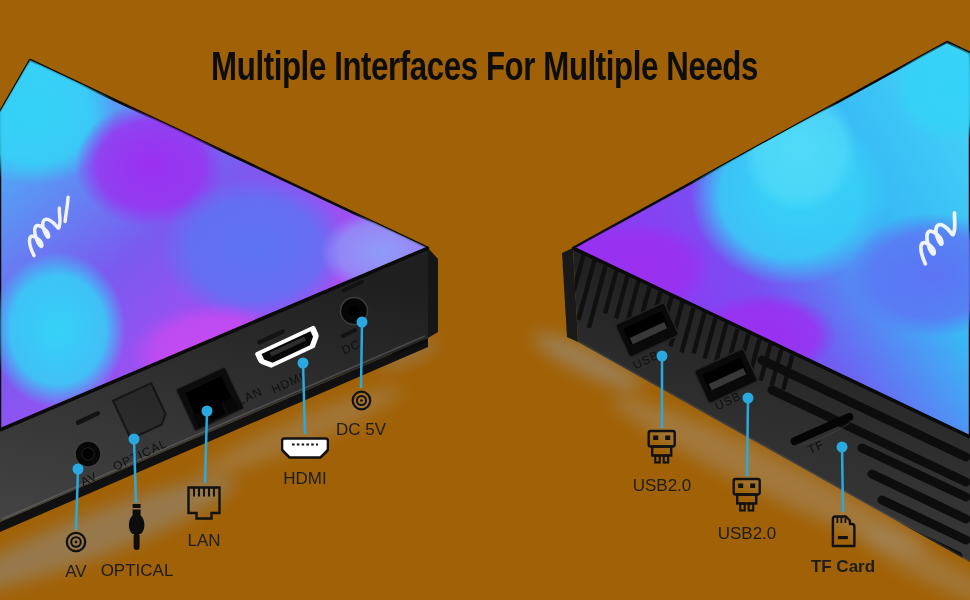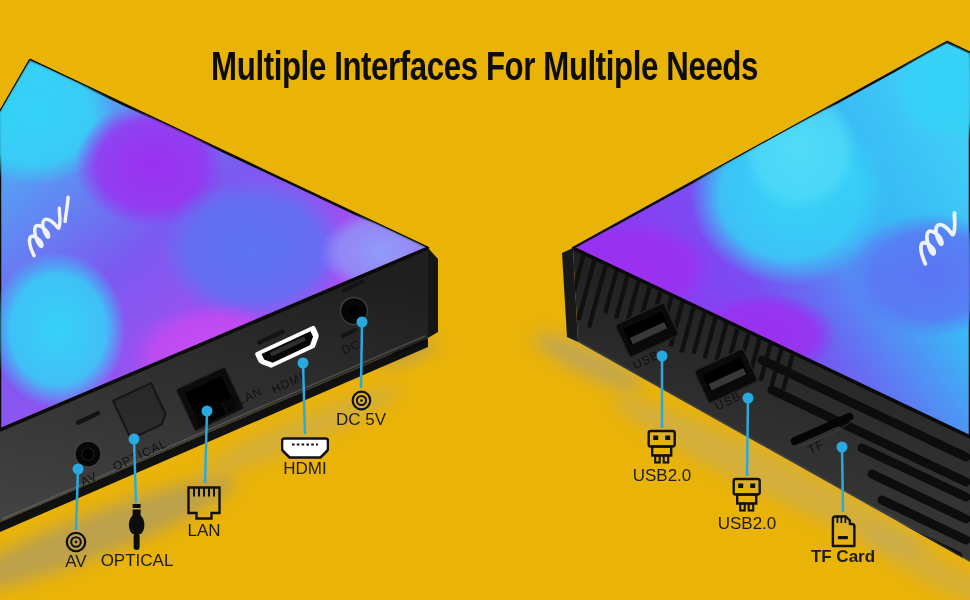--- a/index.html
+++ b/index.html
@@ -1,23 +1,23 @@
 <!DOCTYPE html>
 <html><head>
 <meta charset="utf-8">
 <style>
   html,body{margin:0;padding:0;background:#ffffff;}
-  .stage{position:relative;width:970px;height:600px;background:#eab308;overflow:hidden;
+  .stage{position:relative;width:970px;height:600px;background:#a16207;overflow:hidden;
          font-family:"Liberation Sans",sans-serif;}
   .title{position:absolute;top:44px;left:0;width:970px;text-align:center;pointer-events:none;}
   .title span{display:inline-block;font-size:40px;font-weight:bold;letter-spacing:-.5px;
               transform:scaleX(.78);transform-origin:50% 50%;color:#0d0d0d;white-space:nowrap;}
   .scene{position:absolute;left:0;top:0;}
   .callout{position:absolute;transform:translateX(-50%);display:flex;flex-direction:column;
-           align-items:center;gap:0;}
+           align-items:center;gap:10px;}
   .callout-label{font-size:17px;color:#1d1d1d;white-space:nowrap;line-height:1.1;}
   .case-text{fill:#0e0e0e;opacity:.95;font-family:"Liberation Sans",sans-serif;
              font-size:12px;letter-spacing:1px;text-anchor:middle;}
 </style>
 </head>
 <body>
 
 <div class="stage">
 
   <div class="title">

